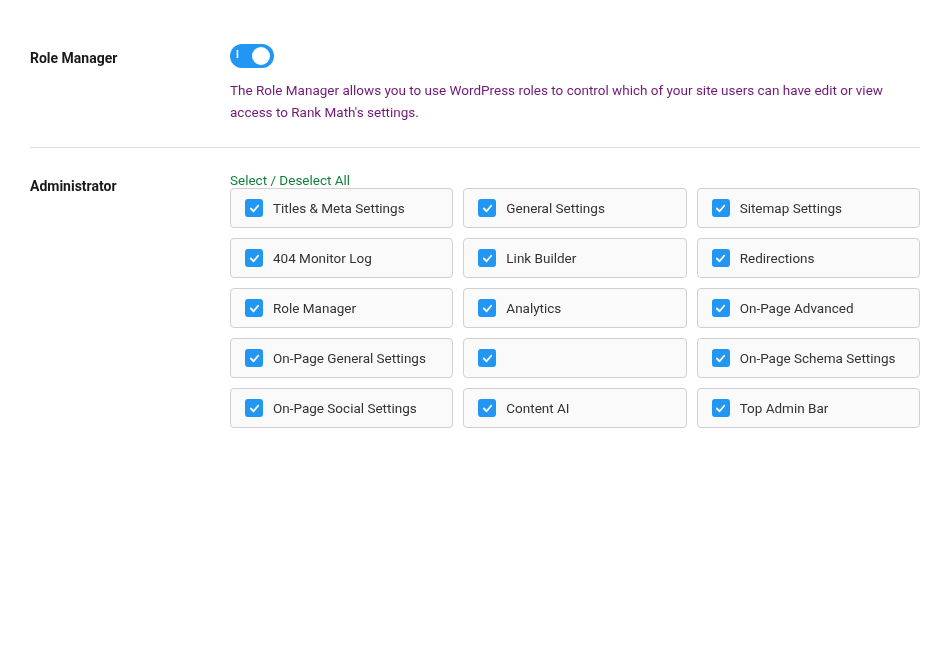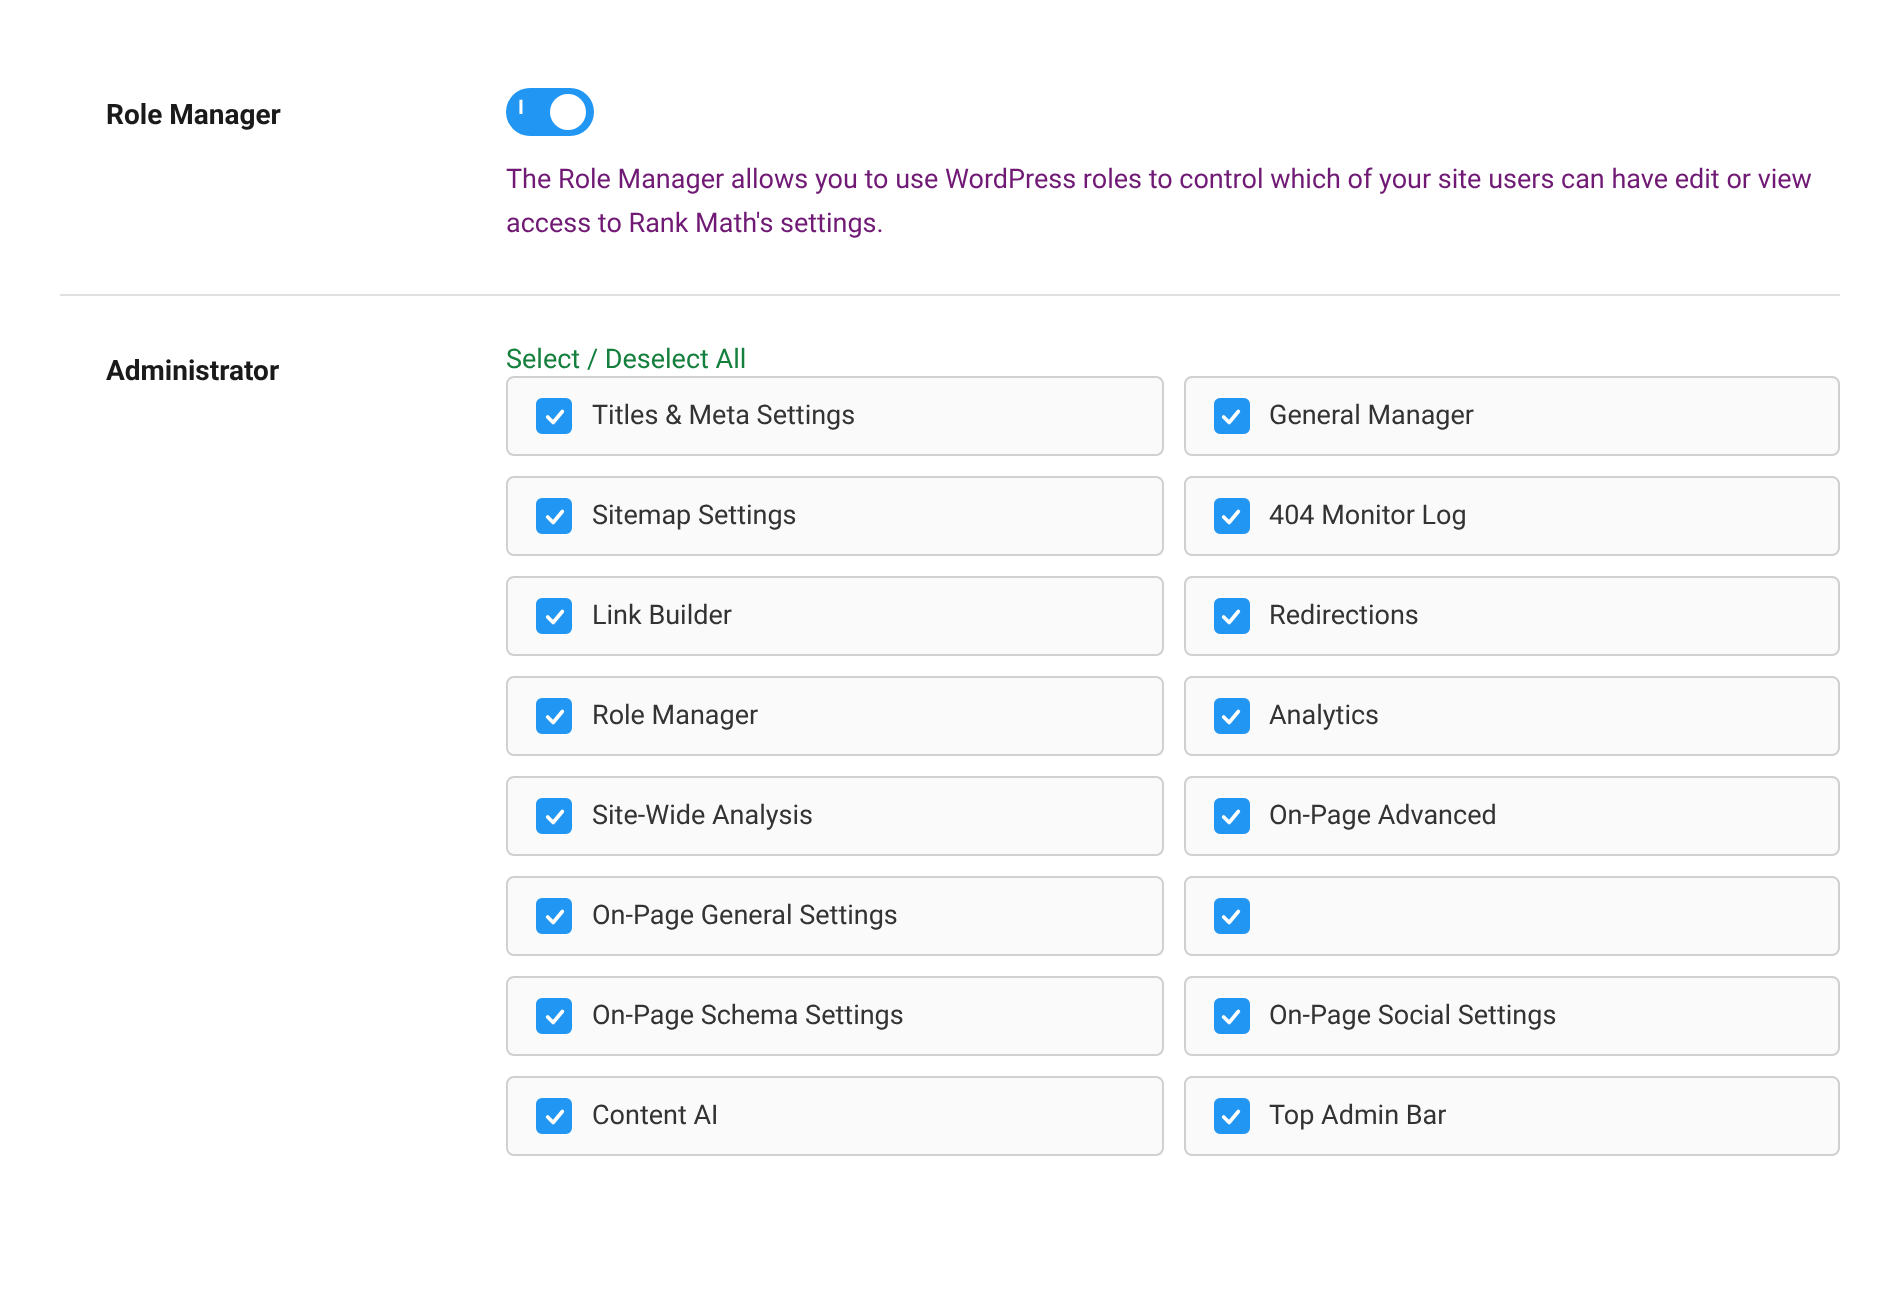--- a/index.html
+++ b/index.html
@@ -15,21 +15,20 @@
       width: 950px;
       min-height: 647px;
       padding: 20px 30px;
       font-size: 14px;
     }
 
     .section-row {
       display: flex;
       align-items: flex-start;
       padding: 24px 0;
-      margin-left: 23px;
     }
 
     .section-label {
       width: 200px;
       min-width: 200px;
       font-weight: 700;
       font-size: 14px;
       padding-top: 6px;
       color: #1a1a1a;
     }
@@ -96,21 +95,21 @@
     .select-deselect {
       color: #15803d;
       font-size: 13.5px;
       cursor: pointer;
       margin-bottom: 16px;
       text-decoration: none;
     }
 
     .checkbox-grid {
       display: grid;
-      grid-template-columns: 1fr 1fr;
+      grid-template-columns: 1fr 1fr 1fr;
       gap: 10px;
     }
 
     .checkbox-item {
       display: flex;
       align-items: center;
       gap: 10px;
       border: 1px solid #d0d0d0;
       border-radius: 4px;
       padding: 10px 14px;
@@ -172,21 +171,21 @@
     </svg>
           </div>
           <span class="checkbox-label">Titles &amp; Meta Settings</span>
         </div>
         <div class="checkbox-item">
           <div class="checkbox-box">
             <svg viewBox="0 0 12 12" fill="none" xmlns="http://www.w3.org/2000/svg">
       <path d="M2 6L5 9L10 3" stroke="white" stroke-width="2" stroke-linecap="round" stroke-linejoin="round"></path>
     </svg>
           </div>
-          <span class="checkbox-label">General Manager</span>
+          <span class="checkbox-label">General Settings</span>
         </div>
         <div class="checkbox-item">
           <div class="checkbox-box">
             <svg viewBox="0 0 12 12" fill="none" xmlns="http://www.w3.org/2000/svg">
       <path d="M2 6L5 9L10 3" stroke="white" stroke-width="2" stroke-linecap="round" stroke-linejoin="round"></path>
     </svg>
           </div>
           <span class="checkbox-label">Sitemap Settings</span>
         </div>
         <div class="checkbox-item">
@@ -221,28 +220,20 @@
           </div>
           <span class="checkbox-label">Role Manager</span>
         </div>
         <div class="checkbox-item">
           <div class="checkbox-box">
             <svg viewBox="0 0 12 12" fill="none" xmlns="http://www.w3.org/2000/svg">
       <path d="M2 6L5 9L10 3" stroke="white" stroke-width="2" stroke-linecap="round" stroke-linejoin="round"></path>
     </svg>
           </div>
           <span class="checkbox-label">Analytics</span>
-        </div>
-        <div class="checkbox-item">
-          <div class="checkbox-box">
-            <svg viewBox="0 0 12 12" fill="none" xmlns="http://www.w3.org/2000/svg">
-      <path d="M2 6L5 9L10 3" stroke="white" stroke-width="2" stroke-linecap="round" stroke-linejoin="round"></path>
-    </svg>
-          </div>
-          <span class="checkbox-label">Site-Wide Analysis</span>
         </div>
         <div class="checkbox-item">
           <div class="checkbox-box">
             <svg viewBox="0 0 12 12" fill="none" xmlns="http://www.w3.org/2000/svg">
       <path d="M2 6L5 9L10 3" stroke="white" stroke-width="2" stroke-linecap="round" stroke-linejoin="round"></path>
     </svg>
           </div>
           <span class="checkbox-label">On-Page Advanced</span>
         </div>
         <div class="checkbox-item">

